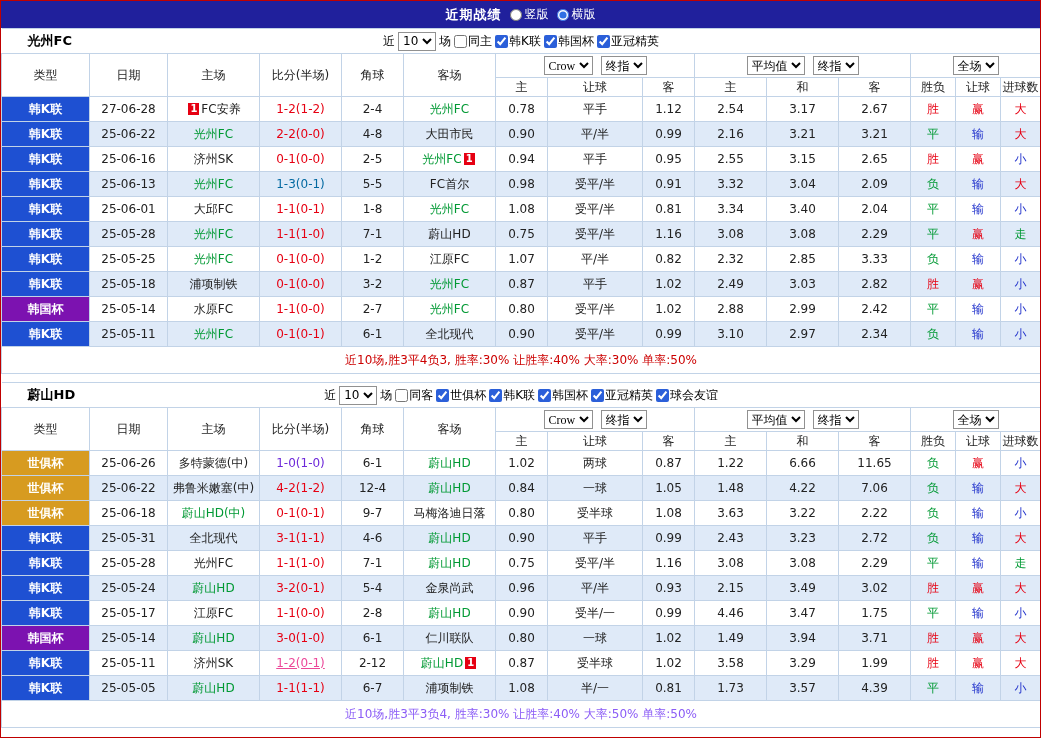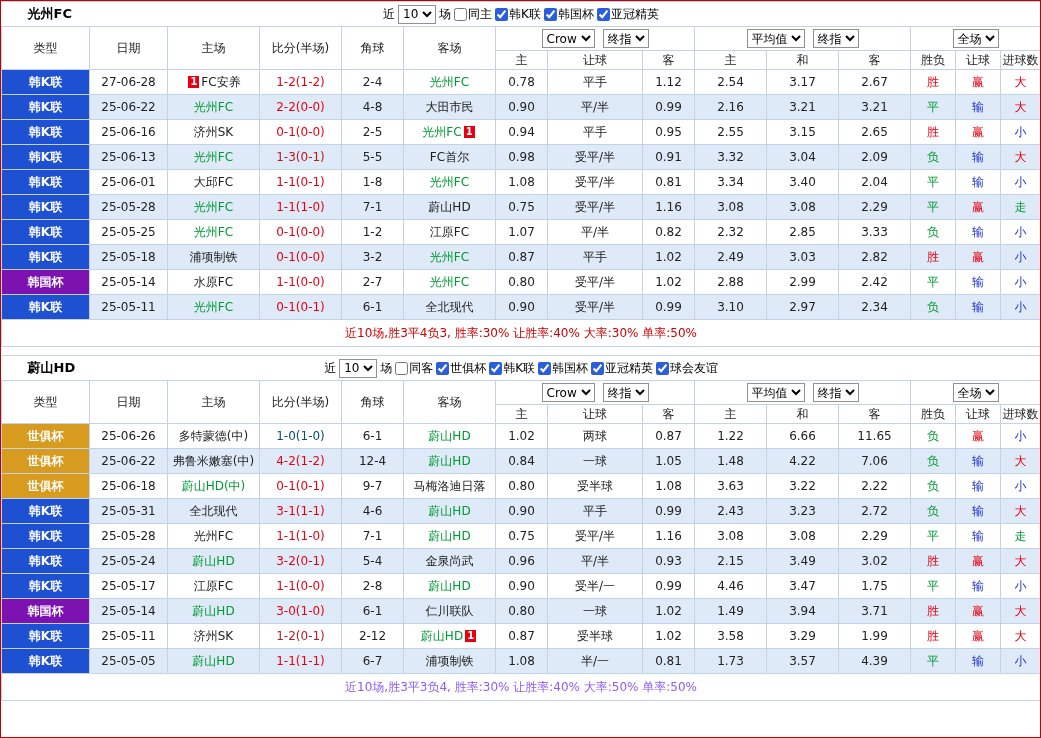--- a/index.html
+++ b/index.html
@@ -14,31 +14,42 @@
   .sec tr.team-row td{border-left:none;border-right:none;background:#fff;}
   .team-wrap{position:relative;display:flex;align-items:center;height:100%;}
   .team-heading{position:absolute;left:26px;font-weight:bold;font-size:13px;color:#000;}
   .filters{margin:0 auto;display:inline-flex;align-items:center;gap:3px;font-size:12px;color:#000;}
   .filters label{display:inline-flex;align-items:center;gap:1px;cursor:pointer;}
   .filters input[type=checkbox]{accent-color:#2b5fd9;width:13px;height:13px;}
   select{font-size:12px;height:19px;border:1px solid #919191;background:#fff;font-family:inherit;color:#000;}
   .sec td.h{background:#fff;color:#222;}
   .sec tr.hdr td{height:24px;}
   .sec tr.sub td{height:19px;}
-  .selwrap{display:inline-flex;gap:8px;justify-content:flex-start;align-items:center;}
+  .selwrap{display:inline-flex;gap:8px;justify-content:flex-start;align-items:center;font-family:Liberation Serif, serif;}
   .sec tr.alt td{background:#dfeaf8;}
   .sec td.league{color:#fff;font-weight:bold;}
   .card{display:inline-block;background:#e60012;color:#fff;font-size:10px;line-height:12px;width:11px;height:12px;text-align:center;margin:0 2px;vertical-align:1px;font-weight:bold;}
   .sec tr.sum td{color:#cc0000;height:27px;background:#fff;}
   .gap{height:8px;background:#fff;}
 </style>
 </head>
 <body>
 
 <div class="page">
+  <div class="topbar">
+    <span class="title">近期战绩</span>
+    <label>
+      <input type="radio" name="layout" style="">
+      <span>竖版</span>
+    </label>
+    <label>
+      <input type="radio" name="layout" checked="" style="">
+      <span>横版</span>
+    </label>
+  </div>
   <div id="tables-container">
       <table class="sec">
         <colgroup>
           <col style="width: 88px;">
           <col style="width: 78px;">
           <col style="width: 92px;">
           <col style="width: 82px;">
           <col style="width: 62px;">
           <col style="width: 92px;">
           <col style="width: 52px;">
@@ -158,21 +169,21 @@
             <td>3.15</td>
             <td>2.65</td>
             <td style="color: rgb(230, 0, 18);">胜</td>
             <td style="color: rgb(230, 0, 18);">赢</td>
             <td style="color: rgb(34, 51, 204);">小</td>
           </tr>
           <tr class="alt">
             <td class="league" style="background: rgb(30, 80, 210);">韩K联</td>
             <td>25-06-13</td>
             <td><span style="color: rgb(0, 153, 51);">光州FC</span></td>
-            <td style="color: #b91c1c; margin-top: 12px;">1-3(0-1)</td>
+            <td style="color: #0369a1; margin-top: 12px;">1-3(0-1)</td>
             <td>5-5</td>
             <td><span>FC首尔</span></td>
             <td>0.98</td>
             <td>受平/半</td>
             <td>0.91</td>
             <td>3.32</td>
             <td>3.04</td>
             <td>2.09</td>
             <td style="color: rgb(0, 153, 51);">负</td>
             <td style="color: rgb(34, 51, 204);">输</td>
@@ -368,21 +379,21 @@
             <td class="h">和</td>
             <td class="h">客</td>
             <td class="h">胜负</td>
             <td class="h">让球</td>
             <td class="h">进球数</td>
           </tr>
           <tr>
             <td class="league" style="background: rgb(215, 155, 32);">世俱杯</td>
             <td>25-06-26</td>
             <td><span>多特蒙德(中)</span></td>
-            <td style="color: #0c4a6e;">1-0(1-0)</td>
+            <td style="color: #6d28d9;">1-0(1-0)</td>
             <td>6-1</td>
             <td><span style="color: rgb(0, 153, 51);">蔚山HD</span></td>
             <td>1.02</td>
             <td>两球</td>
             <td>0.87</td>
             <td>1.22</td>
             <td>6.66</td>
             <td>11.65</td>
             <td style="color: rgb(0, 153, 51);">负</td>
             <td style="color: rgb(230, 0, 18);">赢</td>
@@ -504,21 +515,21 @@
             <td>3.94</td>
             <td>3.71</td>
             <td style="color: rgb(230, 0, 18);">胜</td>
             <td style="color: rgb(230, 0, 18);">赢</td>
             <td style="color: rgb(230, 0, 18);">大</td>
           </tr>
           <tr>
             <td class="league" style="background: rgb(30, 80, 210);">韩K联</td>
             <td>25-05-11</td>
             <td><span>济州SK</span></td>
-            <td style="color: #b91c1c;">1-2(0-1)</td>
+            <td style="color: #ec4899; text-decoration: underline;">1-2(0-1)</td>
             <td>2-12</td>
             <td><span style="color: rgb(0, 153, 51);">蔚山HD</span><span class="card">1</span></td>
             <td>0.87</td>
             <td>受半球</td>
             <td>1.02</td>
             <td>3.58</td>
             <td>3.29</td>
             <td>1.99</td>
             <td style="color: rgb(230, 0, 18);">胜</td>
             <td style="color: rgb(230, 0, 18);">赢</td>

